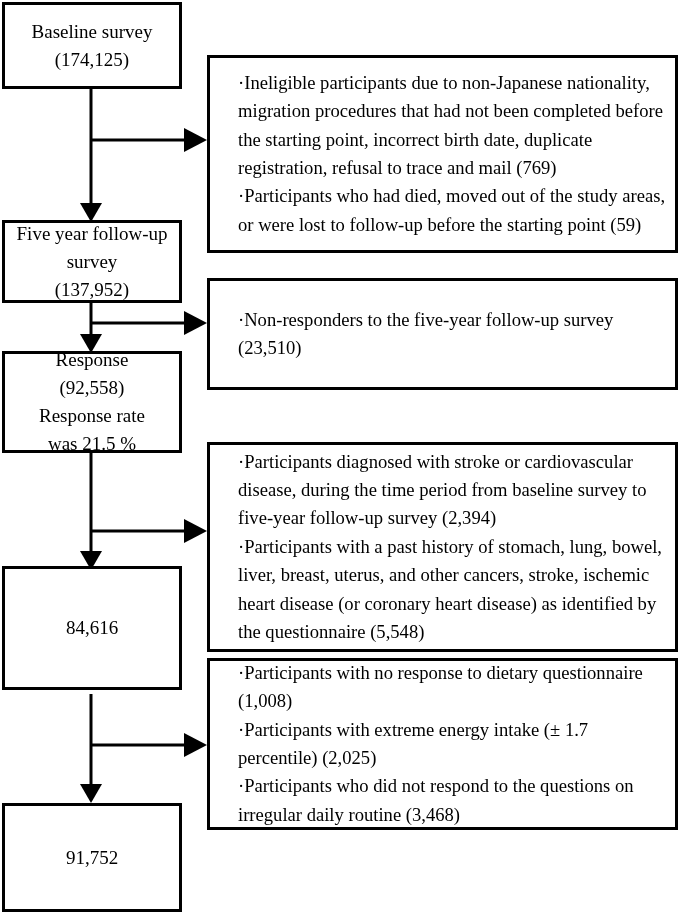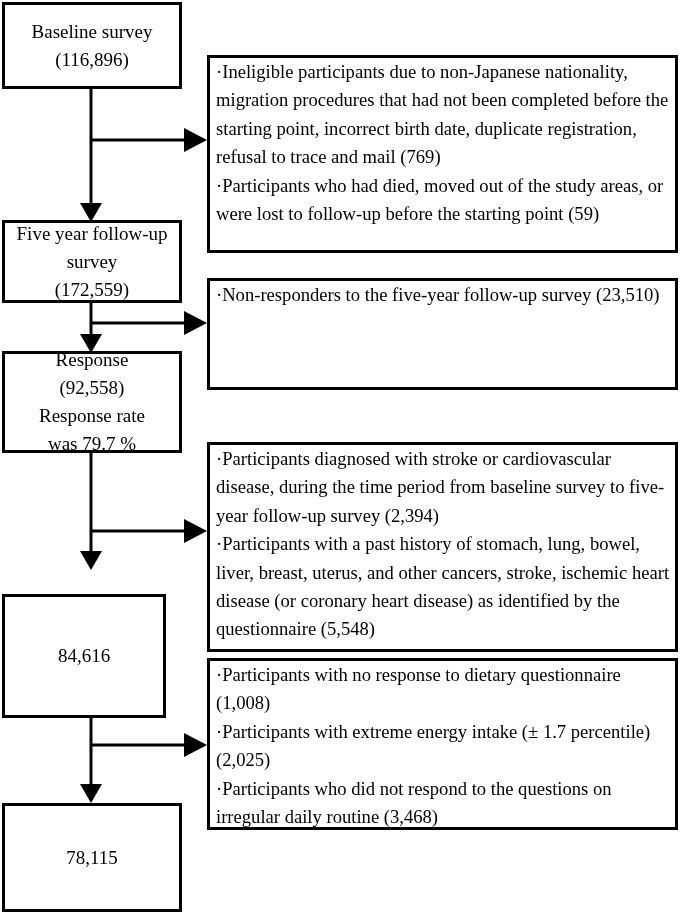--- a/index.html
+++ b/index.html
@@ -33,21 +33,22 @@
     line-height: 28px;
     white-space: pre-line;
     padding: 0 4px;
   }
   .exclusion {
     position: absolute;
     box-sizing: border-box;
     border: 3px solid #000000;
     background: #ffffff;
     display: flex;
-    align-items: flex-start;
+    align-items: center;
+    padding-left: 22px;
   }
   .exclusion-text {
     font-size: 18.6px;
     line-height: 28.4px;
     white-space: pre-line;
     text-align: left;
     padding: 0 5px 0 6px;
     width: 100%;
   }
   .connector {
@@ -88,42 +89,42 @@
       <line x1="91" y1="694" x2="91" y2="786" stroke="#000" stroke-width="3"></line>
       <polygon points="80,784 102,784 91,803" fill="#000"></polygon>
 
       <line x1="91" y1="745" x2="185" y2="745" stroke="#000" stroke-width="3"></line>
       <polygon points="184,733 184,757 207,745" fill="#000"></polygon>
     </svg>
   </div>
 
   <div class="node" style="left:2px; top:2px; width:180px; height:87px;">
     <div class="node-text">Baseline survey
-(116,896)</div>
+(174,125)</div>
   </div>
 
   <div class="node" style="left:2px; top:220px; width:180px; height:83px;">
     <div class="node-text">Five year follow-up
 survey
-(172,559)</div>
+(137,952)</div>
   </div>
 
   <div class="node" style="left:2px; top:351px; width:180px; height:102px;">
     <div class="node-text">Response
 (92,558)
 Response rate
-was 79.7 %</div>
+was 21.5 %</div>
   </div>
 
-  <div class="node" style="left:2px; top:594px; width:164px; height:124px;">
+  <div class="node" style="left:2px; top:566px; width:180px; height:124px;">
     <div class="node-text">84,616</div>
   </div>
 
   <div class="node" style="left:2px; top:803px; width:180px; height:109px;">
-    <div class="node-text">78,115</div>
+    <div class="node-text">91,752</div>
   </div>
 
   <div class="exclusion" style="left:207px; top:55px; width:471px; height:198px;">
     <div class="exclusion-text"> ·Ineligible participants due to non-Japanese nationality, migration procedures that had not been completed before the starting point, incorrect birth date, duplicate registration, refusal to trace and mail (769)
  ·Participants who had died, moved out of the study areas, or were lost to follow-up before the starting point (59)</div>
   </div>
 
   <div class="exclusion" style="left:207px; top:278px; width:471px; height:112px;">
     <div class="exclusion-text"> ·Non-responders to the five-year follow-up survey (23,510)</div>
   </div>

